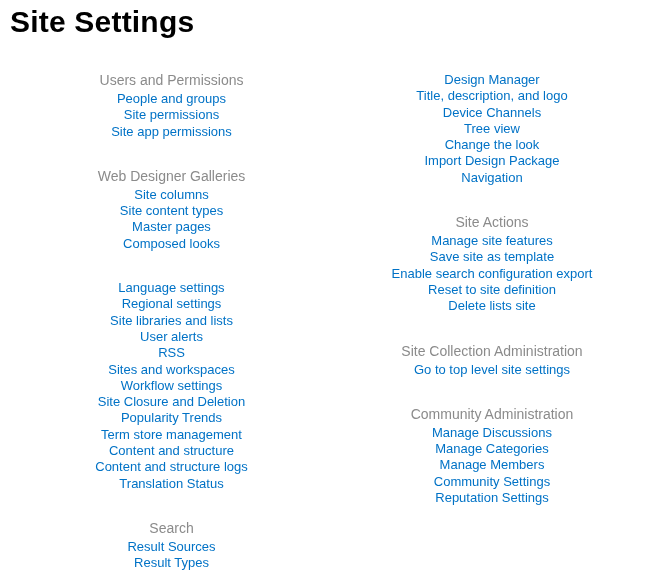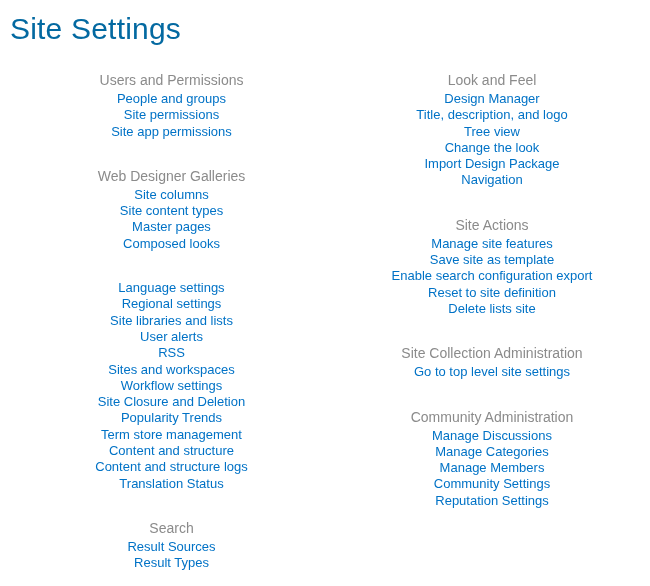--- a/index.html
+++ b/index.html
@@ -12,24 +12,24 @@
   }
   #page {
     position: relative;
     width: 650px;
     height: 586px;
     background: #ffffff;
   }
   .page-title {
     position: absolute;
     left: 10px;
-    top: 12px;
+    top: 5px;
     font-size: 30px;
-    font-weight: 400;
-    color: #0369a1;
+    font-weight: 700;
+    color: #000000;
     letter-spacing: 0.2px;
     white-space: nowrap;
   }
   .col {
     position: absolute;
     top: 72px;
   }
   .col-left  { left: 14px;  width: 315px; }
   .col-right { left: 342px; width: 300px; }
   .section { margin-bottom: 28px; text-align: center; }
@@ -88,23 +88,23 @@
       </div>
       <div class="section">
         <h3 class="section-heading">Search</h3>
         <a class="settings-link" href="#">Result Sources</a>
         <a class="settings-link" href="#">Result Types</a>
       </div>
     </div>
 
   <div class="col col-right">
       <div class="section">
-        <h3 class="section-heading">Look and Feel</h3>
         <a class="settings-link" href="#">Design Manager</a>
         <a class="settings-link" href="#">Title, description, and logo</a>
+        <a class="settings-link" href="#">Device Channels</a>
         <a class="settings-link" href="#">Tree view</a>
         <a class="settings-link" href="#">Change the look</a>
         <a class="settings-link" href="#">Import Design Package</a>
         <a class="settings-link" href="#">Navigation</a>
       </div>
       <div class="section">
         <h3 class="section-heading">Site Actions</h3>
         <a class="settings-link" href="#">Manage site features</a>
         <a class="settings-link" href="#">Save site as template</a>
         <a class="settings-link" href="#">Enable search configuration export</a>

